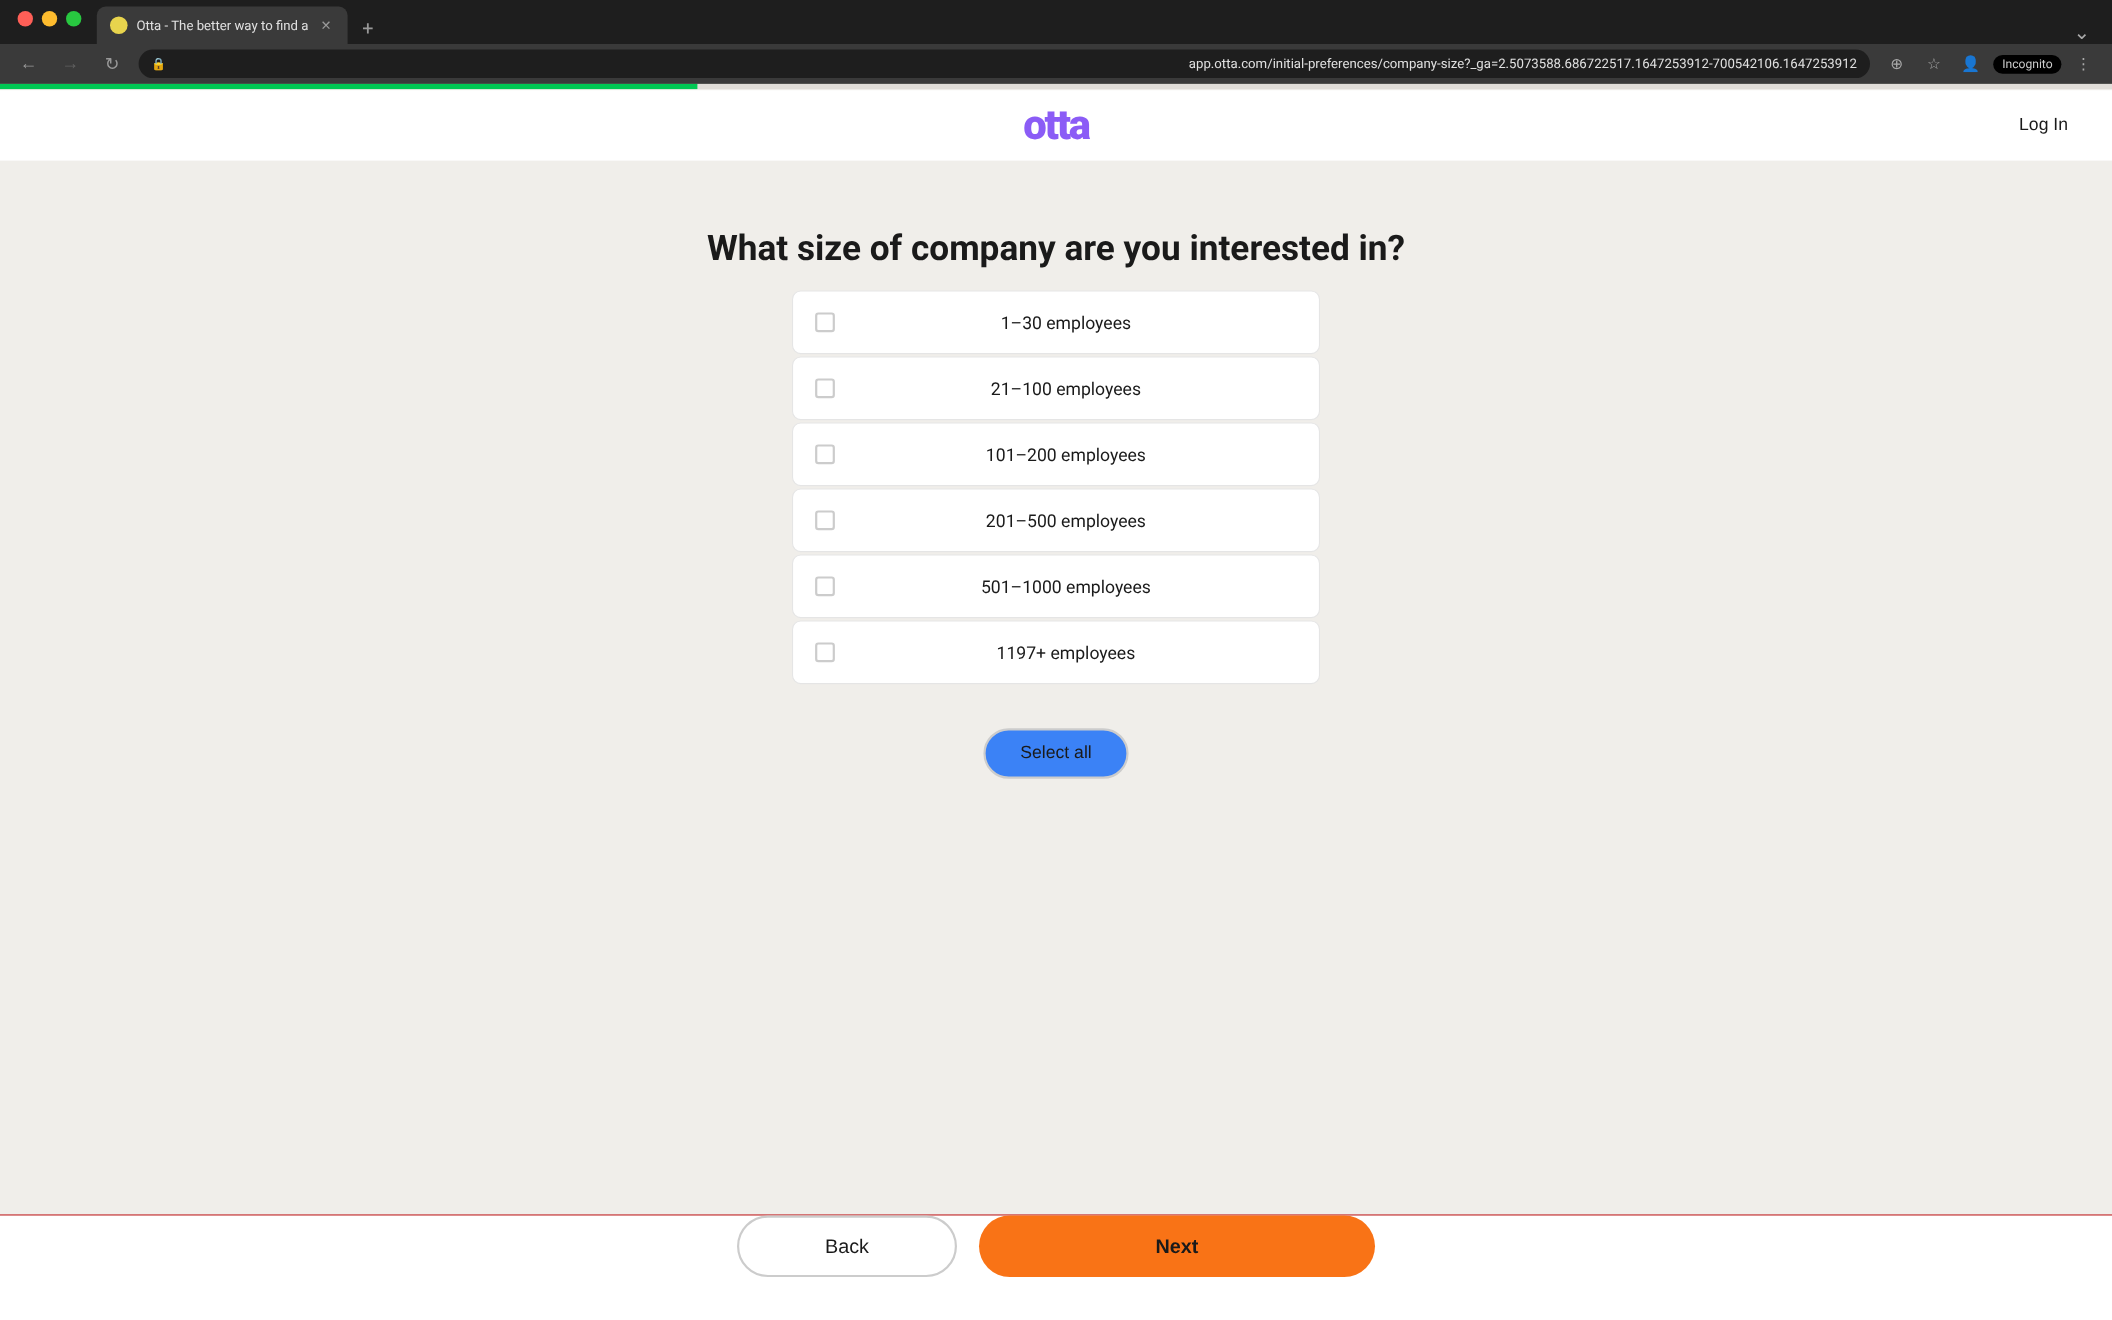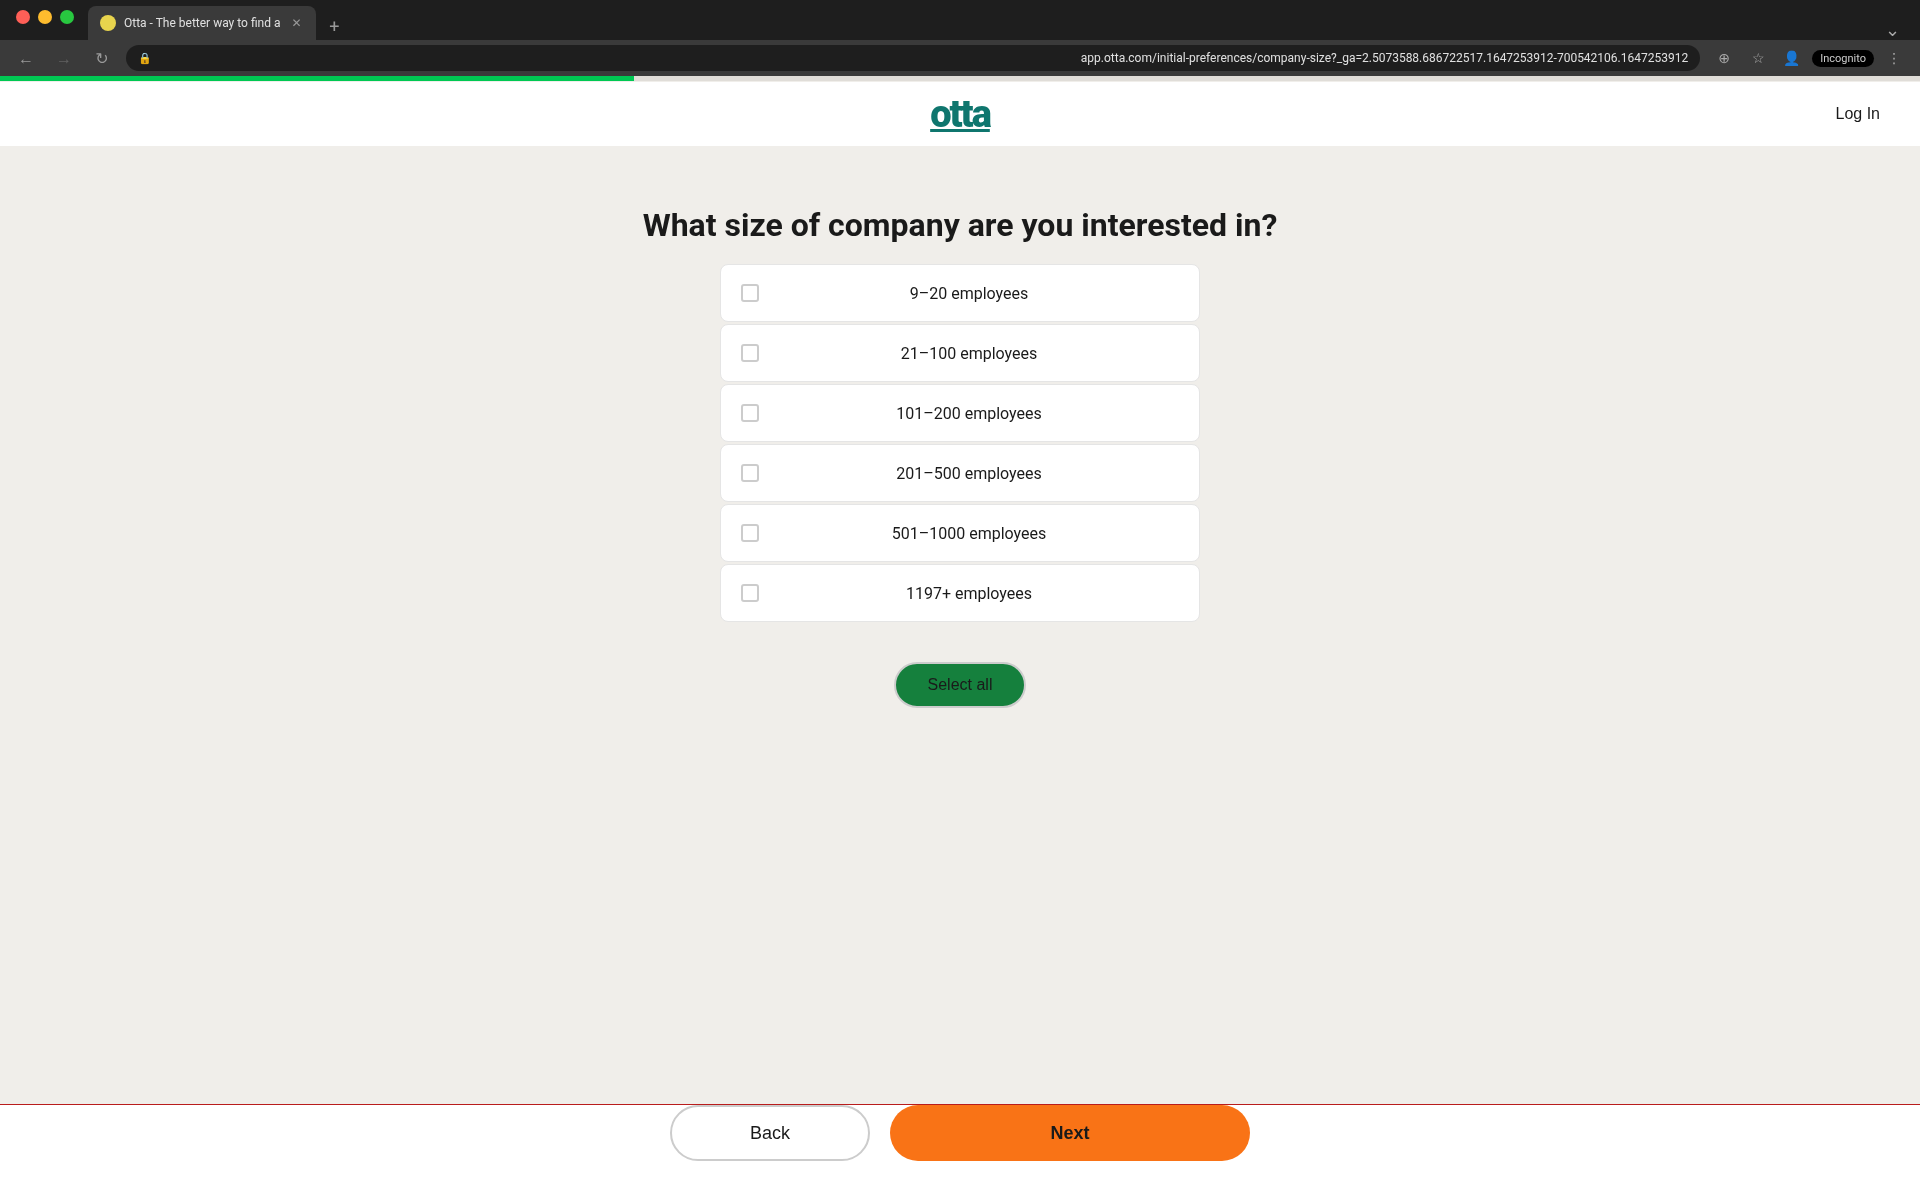--- a/index.html
+++ b/index.html
@@ -284,21 +284,21 @@
       color: #1a1a1a;
       font-weight: 400;
     }
 
     
     .select-all-btn {
       margin-top: 20px;
       padding: 12px 32px;
       border: 2px solid #ccc;
       border-radius: 24px;
-      background: #15803d;
+      background: #3b82f6;
       font-size: 16px;
       color: #1a1a1a;
       cursor: pointer;
       font-weight: 500;
       align-self: center;
     }
 
     
     .footer-nav {
       position: fixed;
@@ -335,23 +335,22 @@
       font-size: 18px;
       color: #1a1a1a;
       cursor: pointer;
       font-weight: 600;
     }
 
     
     .otta-logo {
       font-size: 38px;
       font-weight: 900;
-      color: #0f766e;
+      color: #8b5cf6;
       letter-spacing: -2px;
-      text-decoration: underline;
     }
   </style>
 </head>
 <body>
 
 <div class="browser-chrome">
   <div class="tab-bar">
     <div class="window-controls">
       <div class="window-btn close"></div>
       <div class="window-btn minimize"></div>
@@ -402,21 +401,21 @@
     <button class="login-btn">Log In</button>
   </div>
 
   <div class="main-content">
     <h1 class="question-title">What size of company are you interested in?</h1>
 
     <div class="options-container">
 
       <div class="option-item">
         <div class="option-checkbox"></div>
-        <span class="option-label">9–20 employees</span>
+        <span class="option-label">1–30 employees</span>
       </div>
 
       <div class="option-item">
         <div class="option-checkbox"></div>
         <span class="option-label">21–100 employees</span>
       </div>
 
       <div class="option-item">
         <div class="option-checkbox"></div>
         <span class="option-label">101–200 employees</span>

